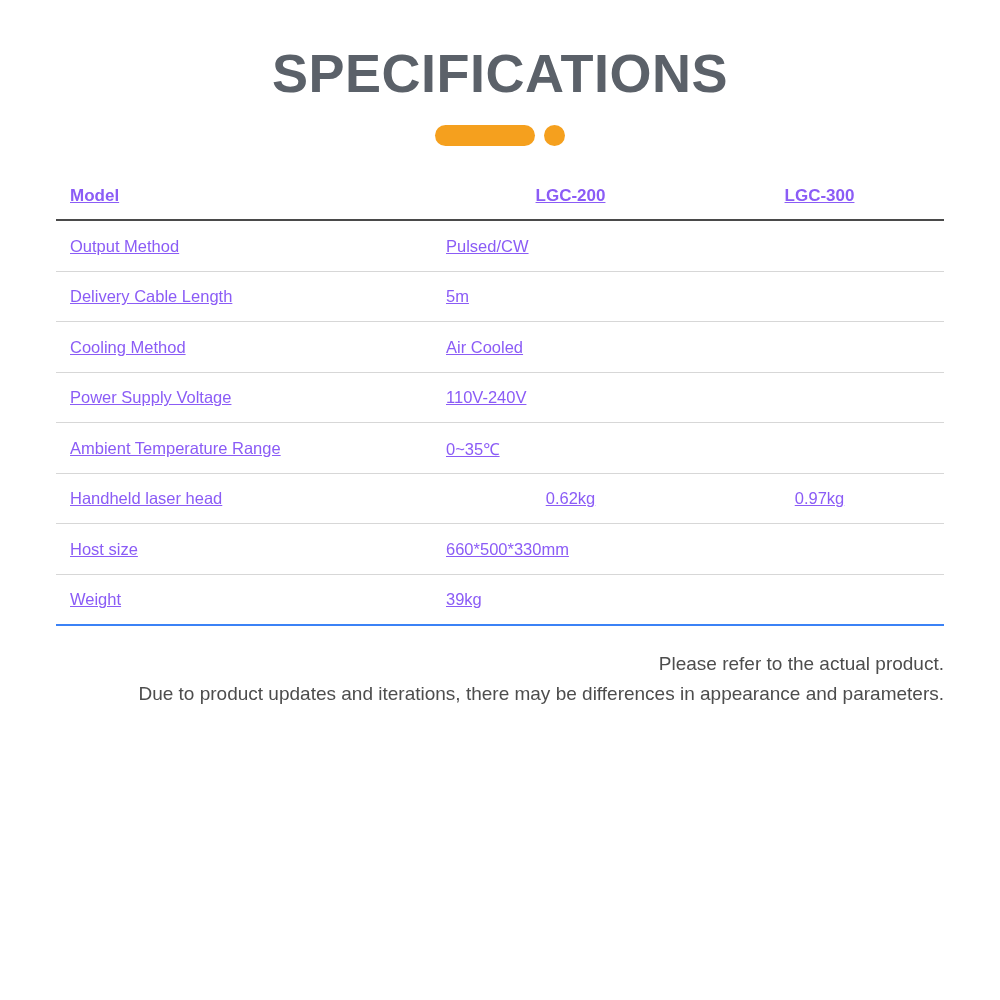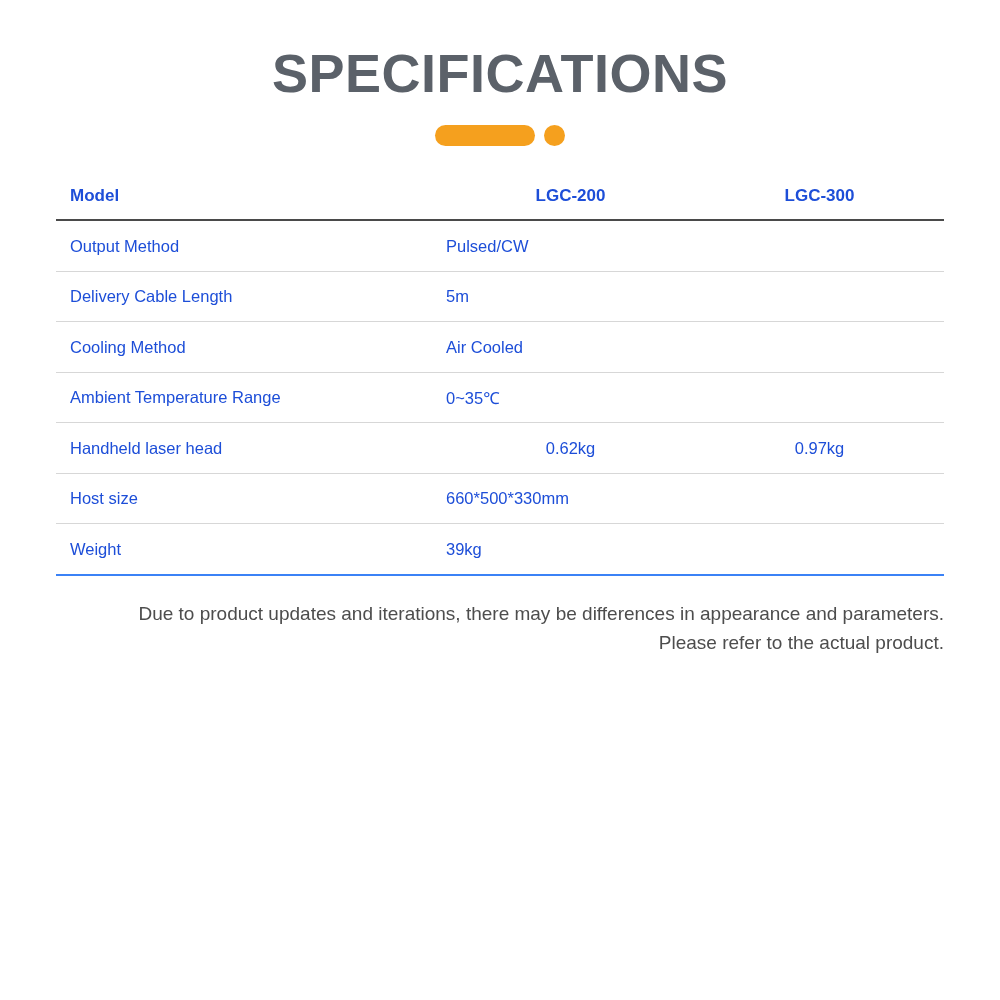--- a/index.html
+++ b/index.html
@@ -59,21 +59,22 @@
   table.spec col.c0 { width: 390px; }
   table.spec col.c1 { width: 249px; }
   table.spec col.c2 { width: 249px; }
   table.spec th, table.spec td {
     font-size: 16.5px;
     font-weight: normal;
     padding: 0;
     height: 49.5px;
     vertical-align: middle;
     border-bottom: 1px solid #d7d7d7;
-    color: #1d4ed8;
+    color: #8b5cf6;
+    text-decoration: underline;
   }
   table.spec thead th {
     font-weight: bold;
     font-size: 17px;
     border-bottom: 2px solid #4a4a4a;
     height: 47px;
   }
   table.spec tbody tr:last-child td {
     border-bottom: 2px solid #3b82f6;
   }
@@ -128,37 +129,41 @@
       </tr>
       <tr>
         <td class="lbl">Delivery Cable Length</td>
         <td class="val-span" colspan="2">5m</td>
       </tr>
       <tr>
         <td class="lbl">Cooling Method</td>
         <td class="val-span" colspan="2">Air Cooled</td>
       </tr>
       <tr>
+        <td class="lbl">Power Supply Voltage</td>
+        <td class="val-span" colspan="2">110V-240V</td>
+      </tr>
+      <tr>
         <td class="lbl">Ambient Temperature Range</td>
         <td class="val-span" colspan="2">0~35℃</td>
       </tr>
       <tr>
         <td class="lbl">Handheld laser head</td>
         <td class="val">0.62kg</td>
         <td class="val">0.97kg</td>
       </tr>
       <tr>
         <td class="lbl">Host size</td>
         <td class="val-span" colspan="2">660*500*330mm</td>
       </tr>
       <tr>
         <td class="lbl">Weight</td>
         <td class="val-span" colspan="2">39kg</td>
       </tr>
     </tbody>
   </table>
 
   <div class="footnote">
+    <div>Please refer to the actual product.</div>
     <div>Due to product updates and iterations, there may be differences in appearance and parameters.</div>
-    <div>Please refer to the actual product.</div>
   </div>
 
 </div>
 
 </body></html>

